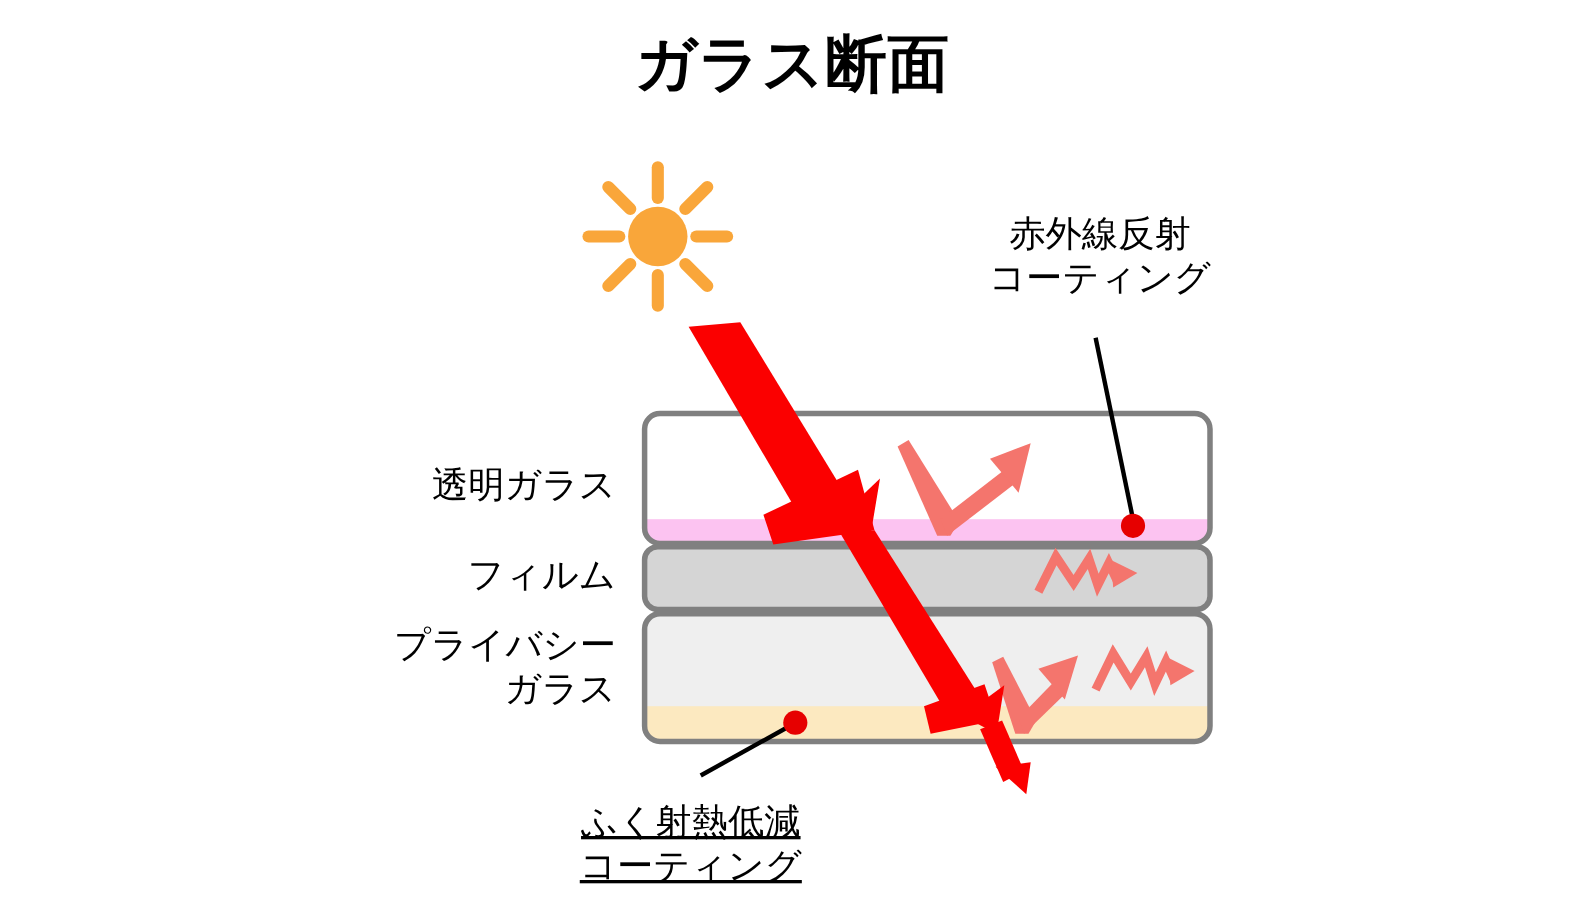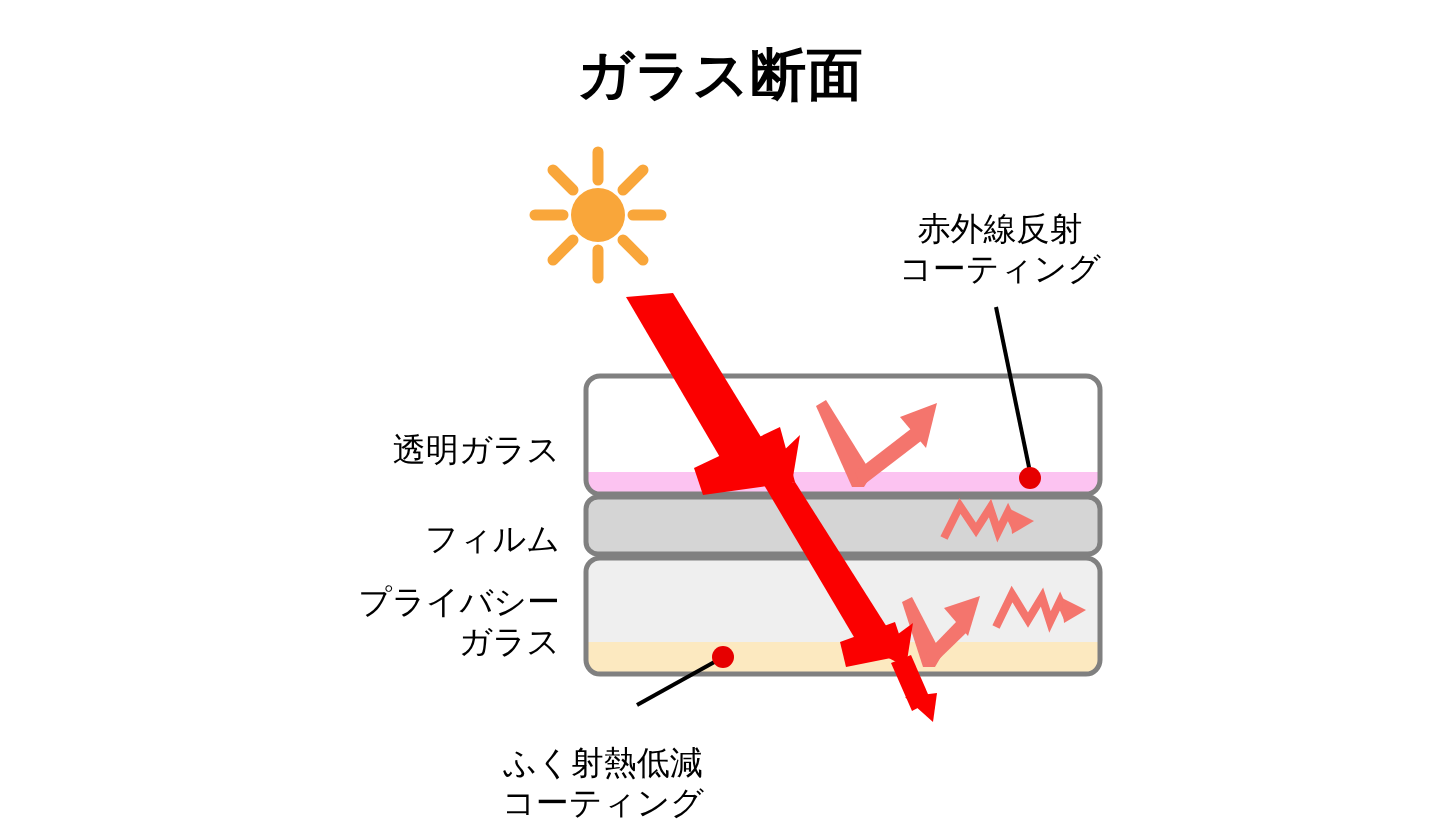--- a/index.html
+++ b/index.html
@@ -18,47 +18,46 @@
   }
   #stage {
     position: relative;
     width: 1440px;
     height: 830px;
     background: #ffffff;
   }
   .page-title {
     position: absolute;
     left: 0;
-    top: 44px;
+    top: 28px;
     width: 1440px;
     text-align: center;
     font-size: 56px;
     font-weight: 700;
     letter-spacing: 0.5px;
     line-height: 1.1;
     color: #000000;
     white-space: nowrap;
   }
   .lbl {
     position: absolute;
     font-size: 33px;
     font-weight: 400;
     line-height: 1.22;
     color: #000000;
     white-space: pre-line;
-    margin-top: 16px;
   }
   .lbl-right { text-align: right; }
 
-  #layer-label-clear   { right: 880px; top: 414px; }
+  #layer-label-clear   { right: 880px; top: 424px; font-family: Liberation Mono, monospace; }
   #layer-label-film    { right: 880px; top: 503px; }
   #layer-label-privacy { right: 880px; top: 566px; }
 
   #callout-ir   { left: 880px; top: 193px; width: 240px; text-align: center; }
-  #callout-heat { left: 480px; top: 727px; width: 246px; text-align: center; }
+  #callout-heat { left: 505px; top: 727px; width: 246px; text-align: center; text-decoration: underline; }
   #callout-cabin{ left: 940px; top: 727px; width: 180px; text-align: left; }
 
   svg.art {
     position: absolute;
     left: 0;
     top: 0;
     width: 1440px;
     height: 830px;
     overflow: visible;
   }

